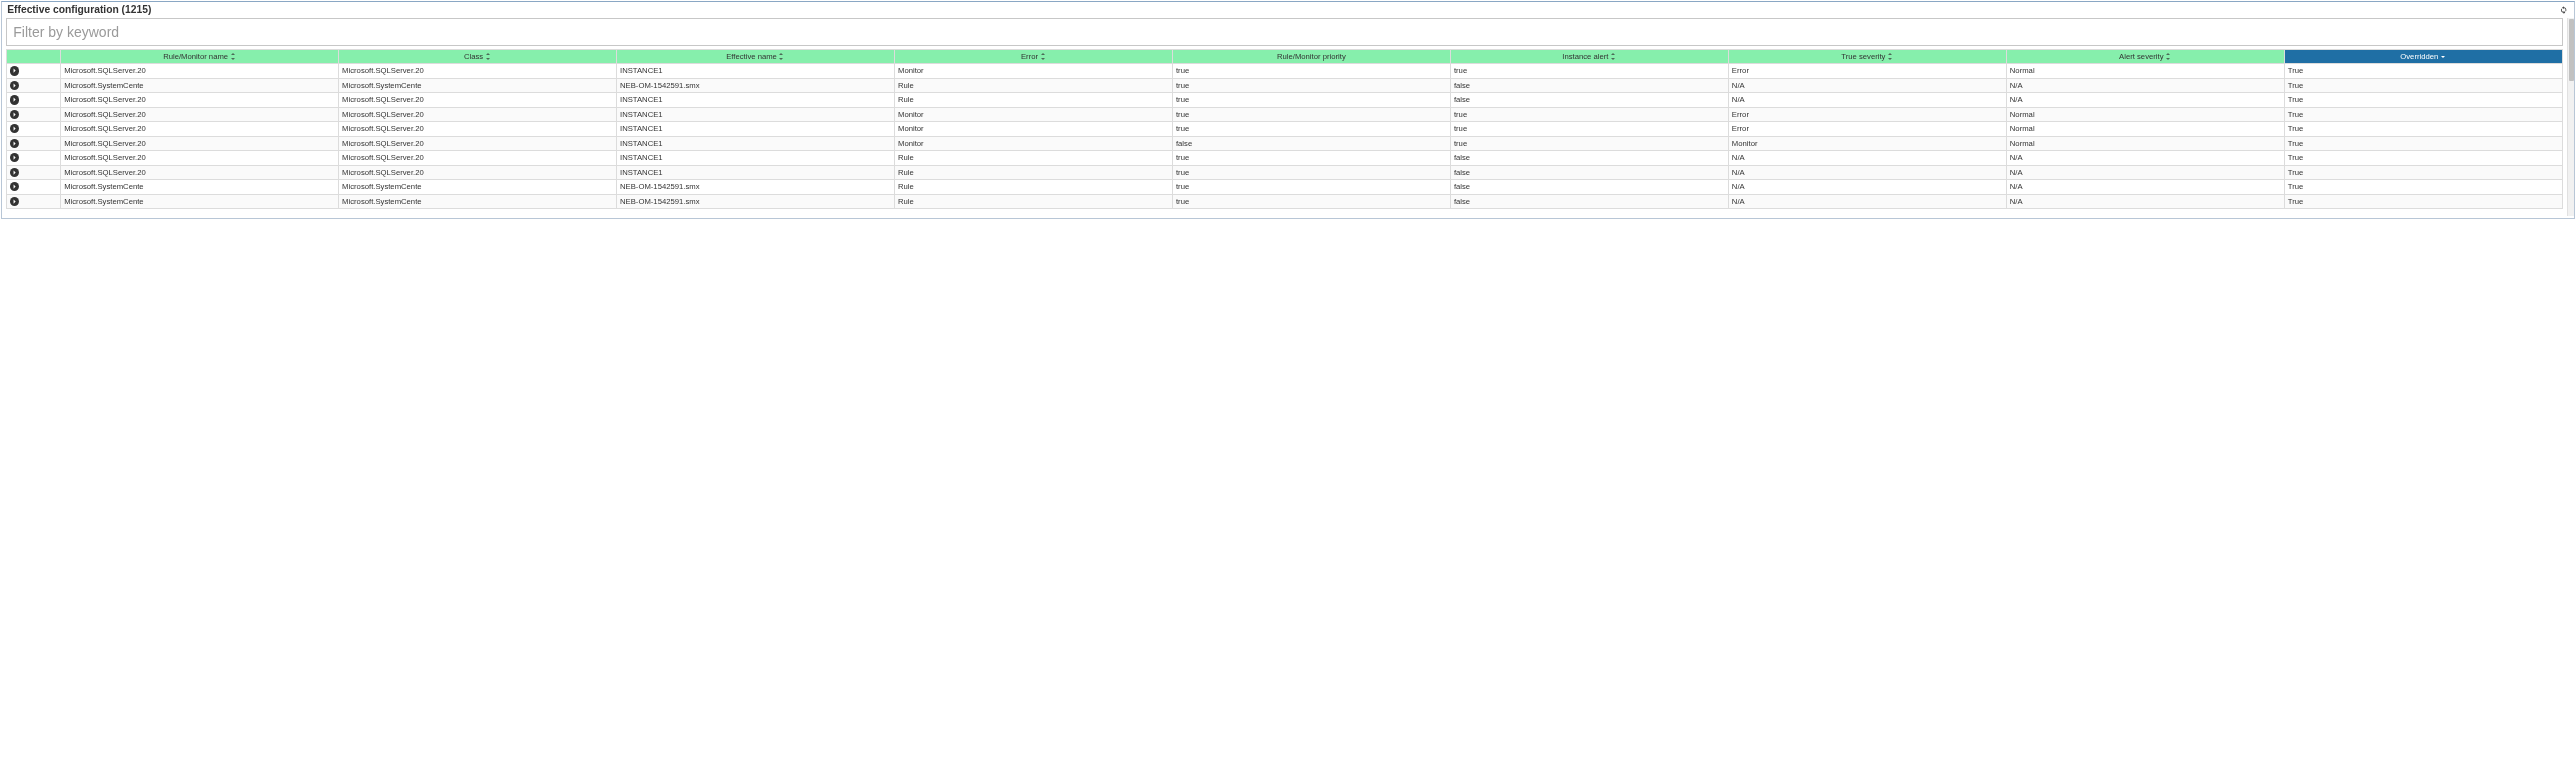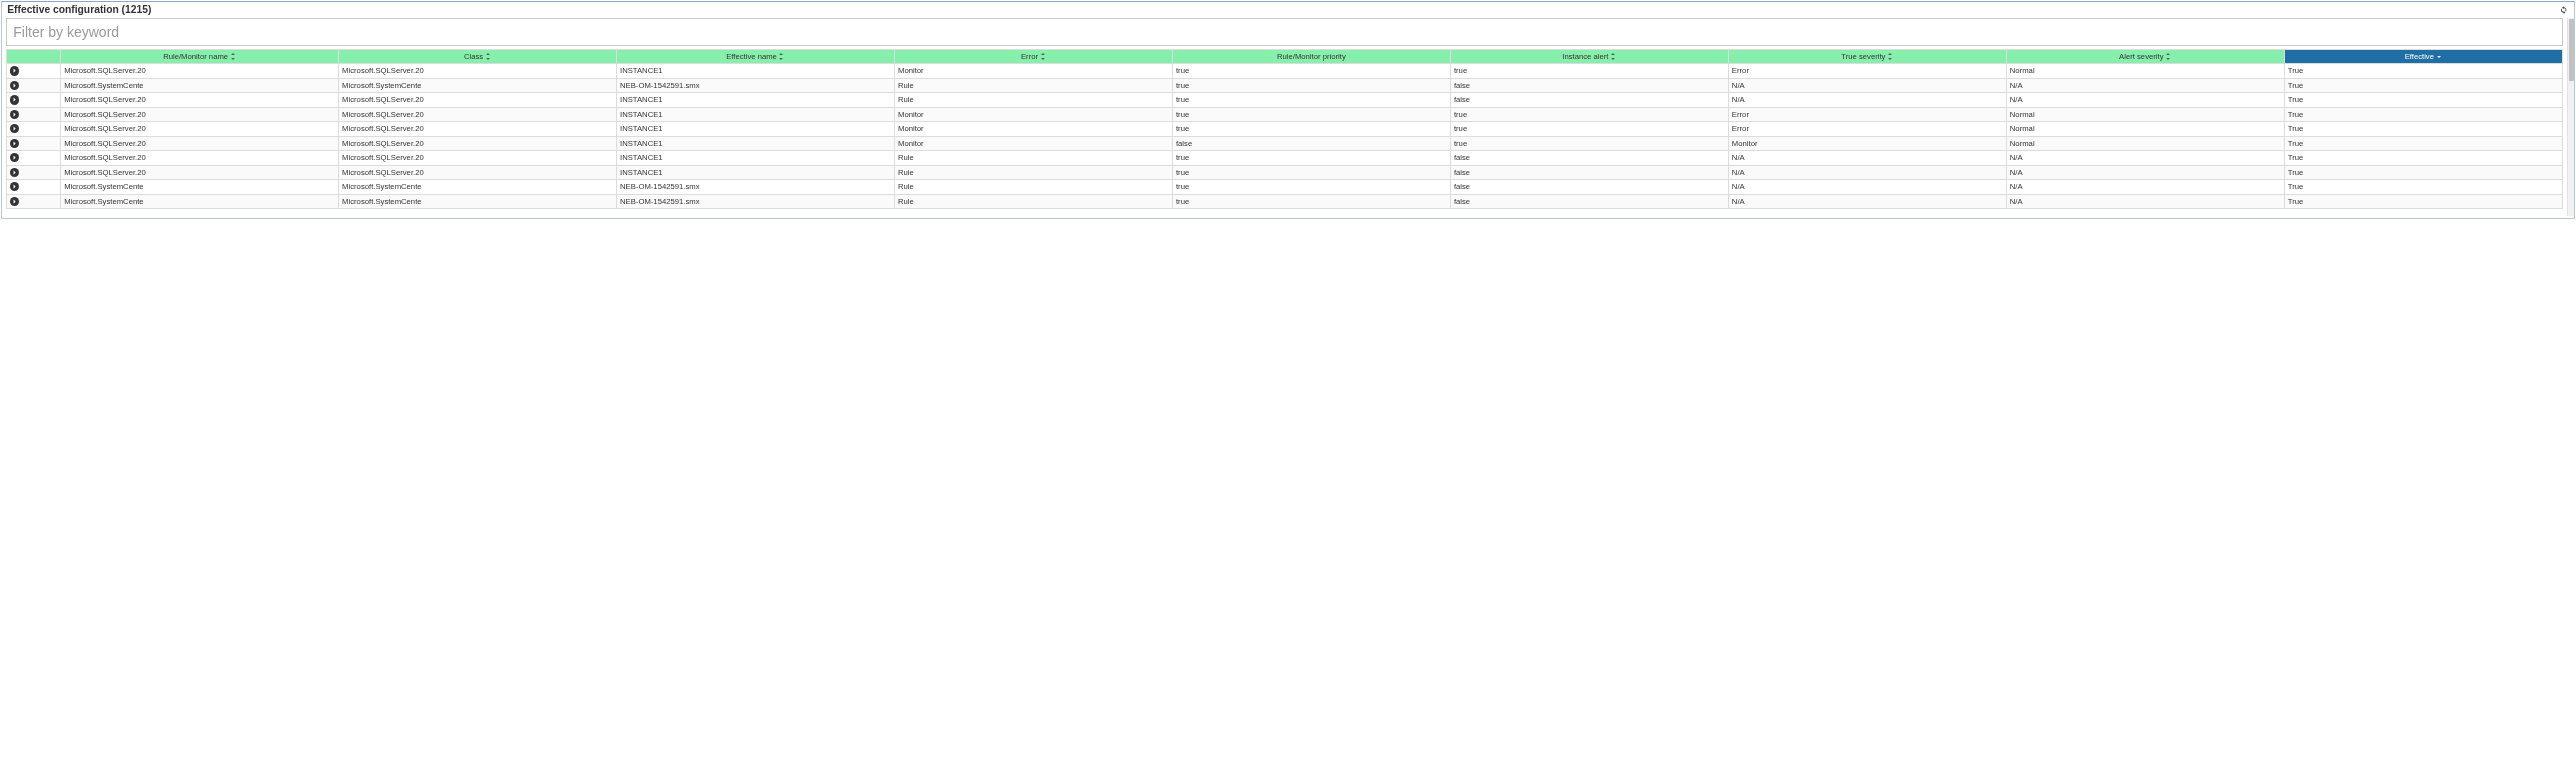--- a/index.html
+++ b/index.html
@@ -208,21 +208,21 @@
                 </span></th>
             <th><span class="hdr">
                   <span>True severity</span>
                   <span class="sort-icon"></span>
                 </span></th>
             <th><span class="hdr">
                   <span>Alert severity</span>
                   <span class="sort-icon"></span>
                 </span></th>
             <th class="sorted"><span class="hdr">
-                  <span>Effective</span>
+                  <span>Overridden</span>
                   <span class="sort-icon desc"></span>
                 </span></th>
           </tr>
         </thead>
         <tbody id="tbody">
             <tr>
               <td class="exp-cell"><span class="expander">
                   <svg viewBox="0 0 10 10">
                     <path d="M3 1 L7 5 L3 9 Z"></path>
                   </svg>

